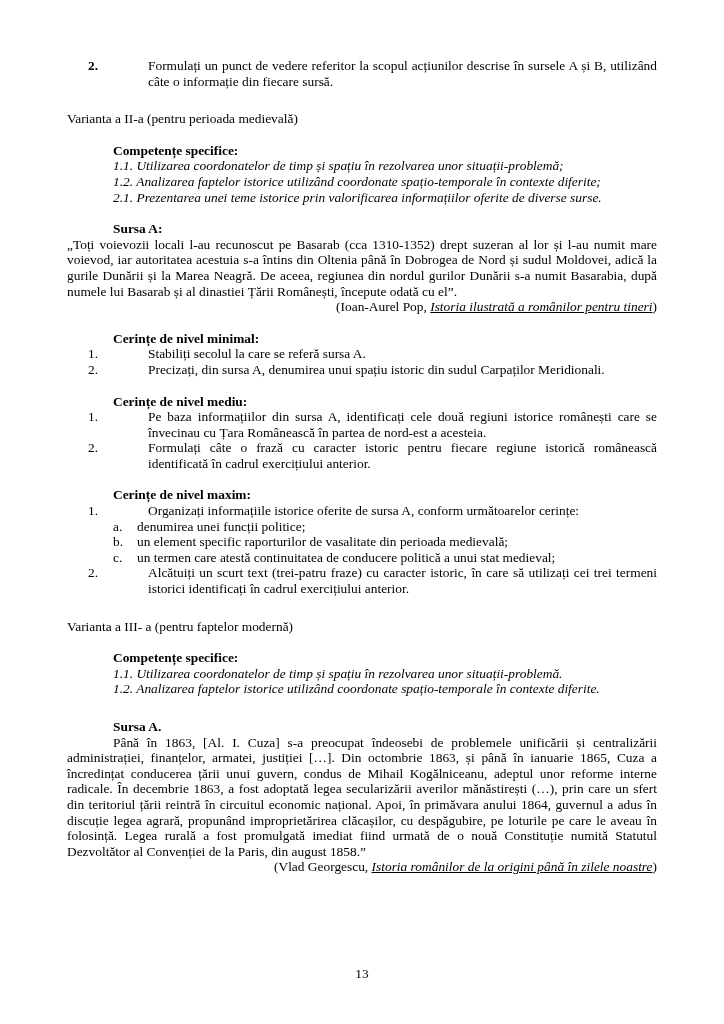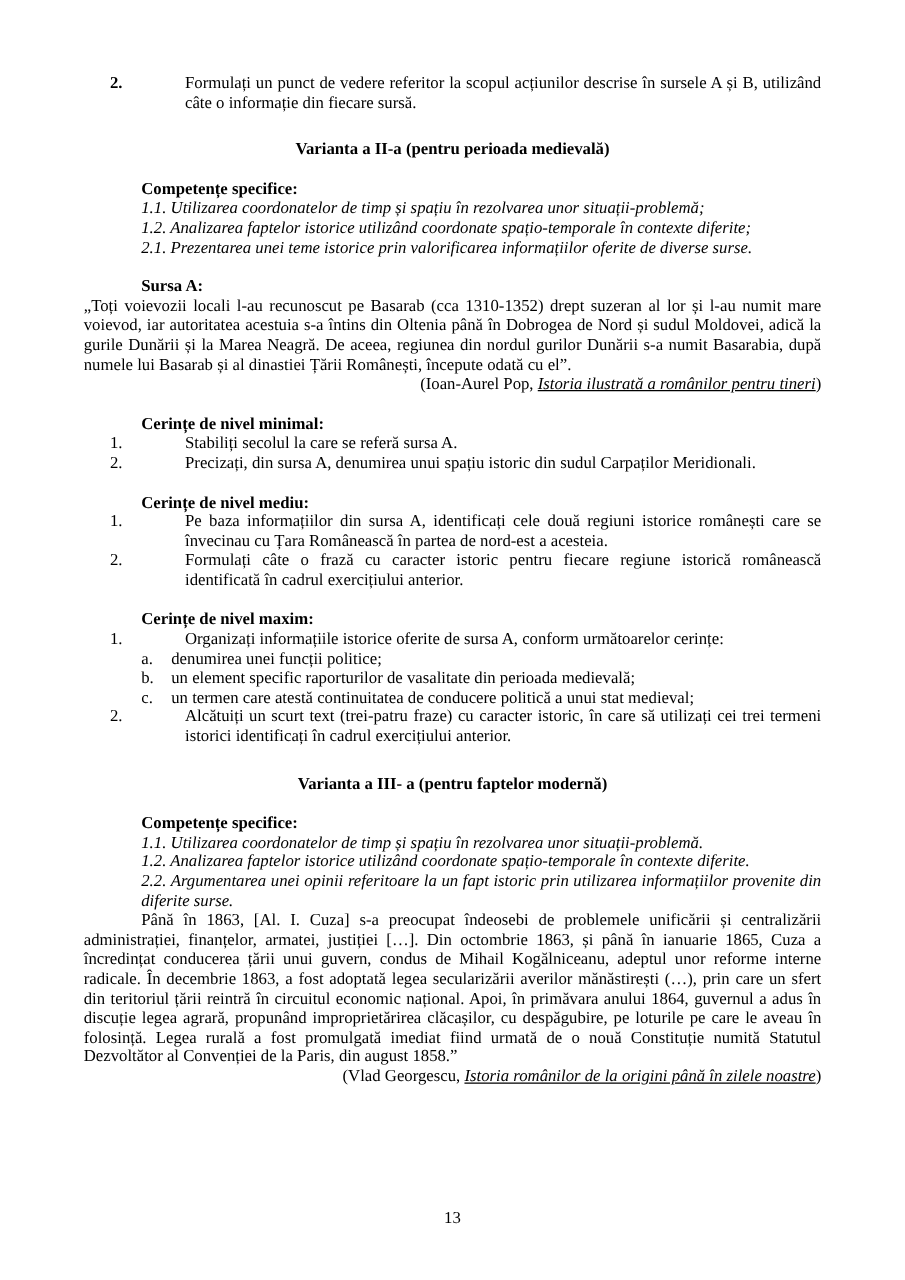--- a/index.html
+++ b/index.html
@@ -19,21 +19,21 @@
     color: #000000;
     padding: 58px 67px 0 67px;
     box-sizing: border-box;
     overflow: hidden;
   }
   .hang { display: flex; padding-left: 21px; }
   .hang .n { flex: 0 0 22px; }
   .hang .t { flex: 1 1 auto; text-align: justify; margin-left: 38px; }
   .bold { font-weight: bold; }
   .heading { font-weight: bold; padding-left: 46px; }
-  .variant-title { font-weight: bold; text-align: center; }
+  .variant-title { font-weight: normal; }
   .competence { padding-left: 46px; text-align: justify; font-style: italic; }
   .subitem { display: flex; padding-left: 46px; }
   .subitem .n { flex: 0 0 24px; }
   .subitem .t { flex: 1 1 auto; }
   .quote { text-align: justify; }
   .para-indent { text-align: justify; text-indent: 46px; }
   .attribution { text-align: right; }
   .it { font-style: italic; text-decoration: underline; }
   .gap { margin-top: 16px; }
   .gap-lg { margin-top: 22px; }
@@ -120,23 +120,20 @@
 
   <div class="heading gap">Competențe specifice:</div>
   <div class="competence">
     <span>1.1.</span>
     <span>Utilizarea coordonatelor de timp și spațiu în rezolvarea unor situații-problemă.</span>
   </div>
   <div class="competence">
     <span>1.2.</span>
     <span>Analizarea faptelor istorice utilizând coordonate spațio-temporale în contexte diferite.</span>
   </div>
-  <div class="competence">
-    <span>2.2.</span>
-    <span>Argumentarea unei opinii referitoare la un fapt istoric prin utilizarea informațiilor provenite din diferite surse.</span>
-  </div>
 
+  <div class="heading gap-lg">Sursa A.</div>
   <div class="para-indent">Până în 1863, [Al. I. Cuza] s-a preocupat îndeosebi de problemele unificării și centralizării administrației, finanțelor, armatei, justiției […]. Din octombrie 1863, și până în ianuarie 1865, Cuza a încredințat conducerea țării unui guvern, condus de Mihail Kogălniceanu, adeptul unor reforme interne radicale. În decembrie 1863, a fost adoptată legea secularizării averilor mănăstirești (…), prin care un sfert din teritoriul țării reintră în circuitul economic național. Apoi, în primăvara anului 1864, guvernul a adus în discuție legea agrară, propunând improprietărirea clăcașilor, cu despăgubire, pe loturile pe care le aveau în folosință. Legea rurală a fost promulgată imediat fiind urmată de o nouă Constituție numită Statutul Dezvoltător al Convenției de la Paris, din august 1858.”</div>
   <div class="attribution"><span>(Vlad Georgescu, </span><span class="it">Istoria românilor de la origini până în zilele noastre</span><span>)</span></div>
 
   <div class="page-number">13</div>
 
 </div>
 
 </body></html>

